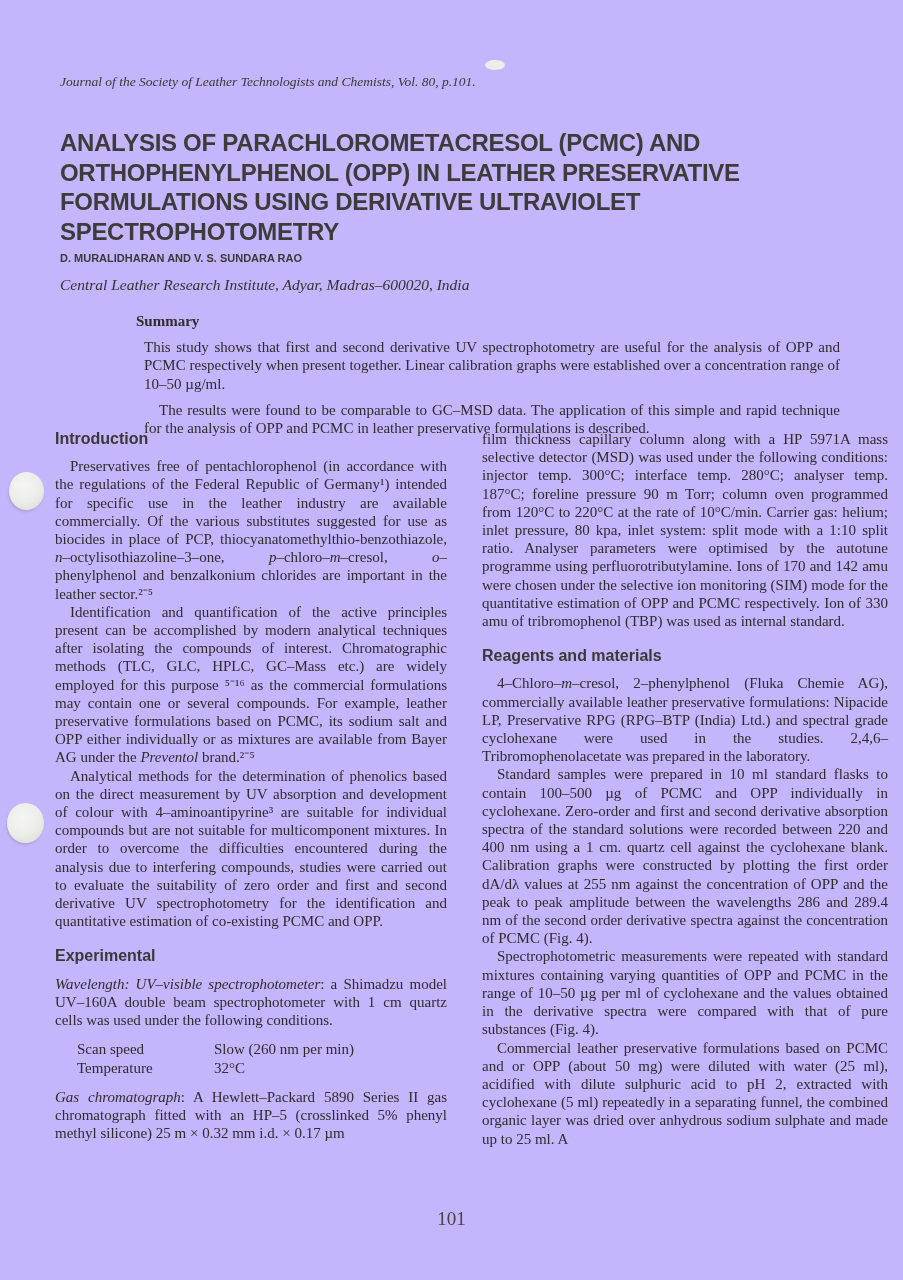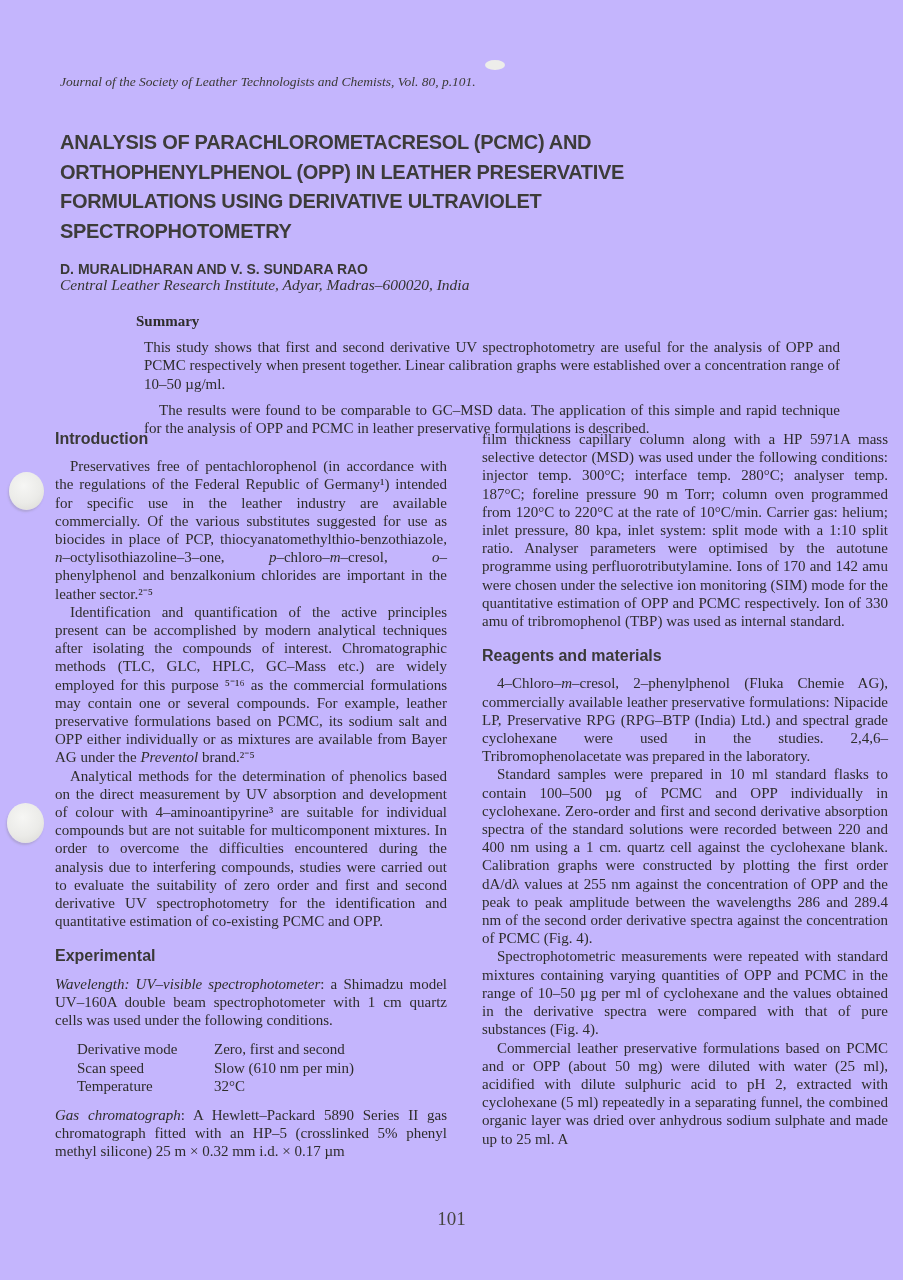--- a/index.html
+++ b/index.html
@@ -19,32 +19,32 @@
     font-style: italic;
     font-size: 13.5px;
     color: #3a3936;
   }
   .title {
     position: absolute;
     top: 128px; left: 60px; width: 828px;
     margin: 0;
     font-family: "Liberation Sans", sans-serif;
     font-weight: bold;
-    font-size: 20px;
+    font-size: 24px;
     line-height: 29.5px;
     letter-spacing: -0.3px;
     color: #3d3c3a;
     white-space: pre-line;
   }
   .authors {
     position: absolute;
-    top: 261px; left: 60px; right: 40px;
+    top: 252px; left: 60px; right: 40px;
     font-family: "Liberation Sans", sans-serif;
     font-weight: bold;
-    font-size: 14px;
+    font-size: 11px;
     color: #3a3937;
   }
   .affiliation {
     position: absolute;
     top: 276px; left: 60px; right: 40px;
     font-style: italic;
     font-size: 15.5px;
     color: #34332f;
   }
   .summary {
@@ -128,26 +128,22 @@
       <h2>Introduction</h2>
       <p class="indent"><span>Preservatives free of pentachlorophenol (in accordance with the regulations of the Federal Republic of Germany¹) intended for specific use in the leather industry are available commercially. Of the various substitutes suggested for use as biocides in place of PCP, thiocyanatomethylthio-benzothiazole, </span><span style="font-style: italic;">n</span><span>–octylisothiazoline–3–one, </span><span style="font-style: italic;">p</span><span>–chloro–</span><span style="font-style: italic;">m</span><span>–cresol, </span><span style="font-style: italic;">o</span><span>–phenylphenol and benzalkonium chlorides are important in the leather sector.²⁻⁵</span></p>
       <p class="indent"><span>Identification and quantification of the active principles present can be accomplished by modern analytical techniques after isolating the compounds of interest. Chromatographic methods (TLC, GLC, HPLC, GC–Mass etc.) are widely employed for this purpose ⁵⁻¹⁶ as the commercial formulations may contain one or several compounds. For example, leather preservative formulations based on PCMC, its sodium salt and OPP either individually or as mixtures are available from Bayer AG under the </span><span style="font-style: italic;">Preventol</span><span> brand.²⁻⁵</span></p>
       <p class="indent">Analytical methods for the determination of phenolics based on the direct measurement by UV absorption and development of colour with 4–aminoantipyrine³ are suitable for individual compounds but are not suitable for multicomponent mixtures. In order to overcome the difficulties encountered during the analysis due to interfering compounds, studies were carried out to evaluate the suitability of zero order and first and second derivative UV spectrophotometry for the identification and quantitative estimation of co-existing PCMC and OPP.</p>
 
       <h2 class="space-above">Experimental</h2>
       <p><span style="font-style: italic;">Wavelength: UV–visible spectrophotometer</span><span>: a Shimadzu model UV–160A double beam spectrophotometer with 1 cm quartz cells was used under the following conditions.</span></p>
 
       <div class="cond-table">
         <div class="cond-row">
-          <div class="cond-label">Derivative mode</div>
-          <div class="cond-value">Zero, first and second</div>
-        </div>
-        <div class="cond-row">
           <div class="cond-label">Scan speed</div>
-          <div class="cond-value">Slow (610 nm per min)</div>
+          <div class="cond-value">Slow (260 nm per min)</div>
         </div>
         <div class="cond-row">
           <div class="cond-label">Temperature</div>
           <div class="cond-value">32°C</div>
         </div>
       </div>
 
       <p><span style="font-style: italic;">Gas chromatograph</span><span>: A Hewlett–Packard 5890 Series II gas chromatograph fitted with an HP–5 (crosslinked 5% phenyl methyl silicone) 25 m × 0.32 mm i.d. × 0.17 µm</span></p>
     </div>
 

